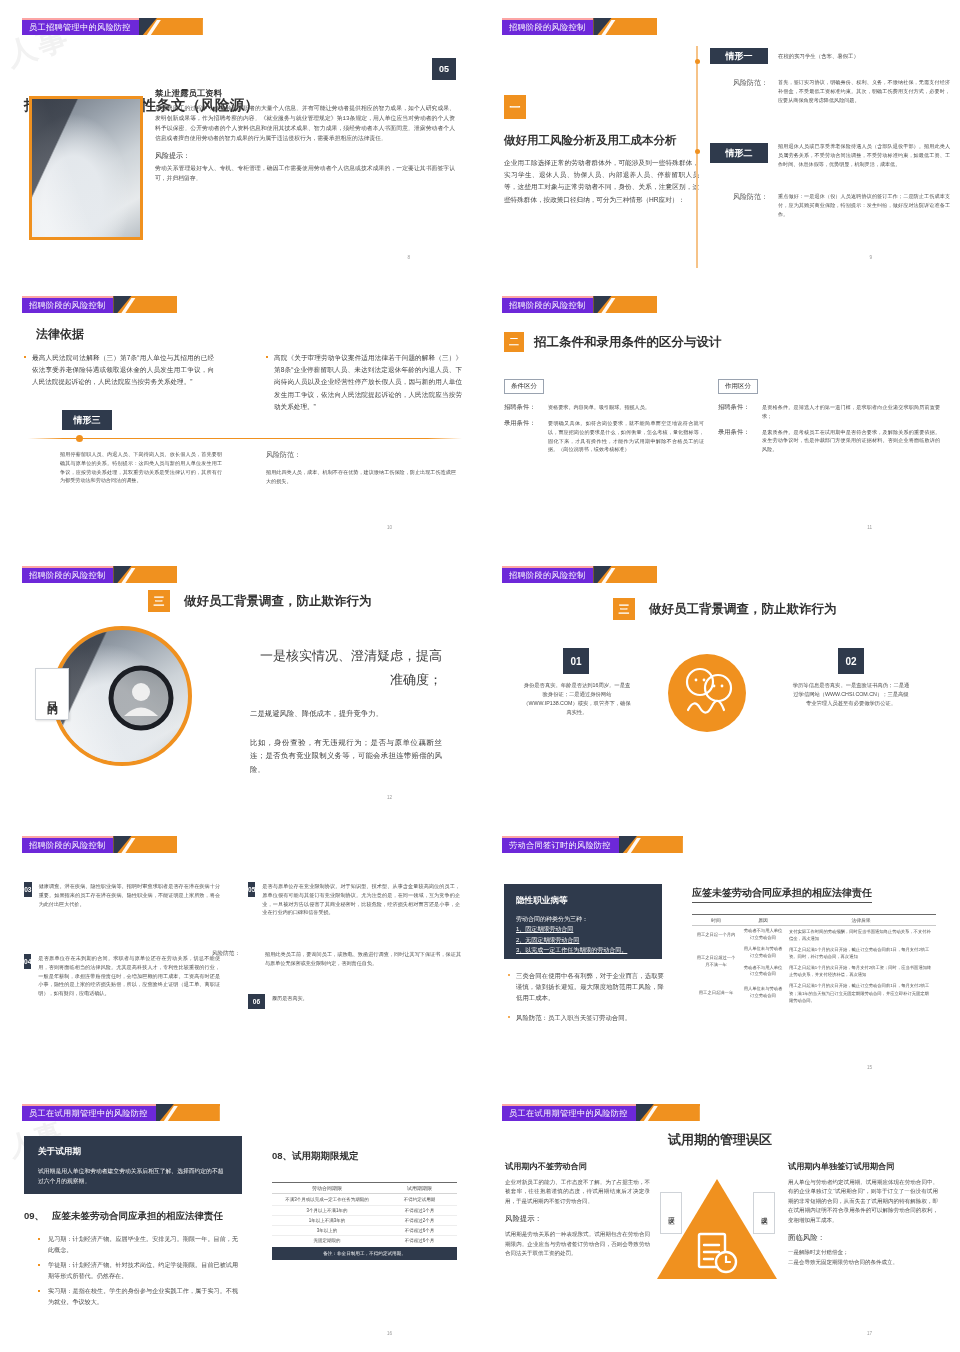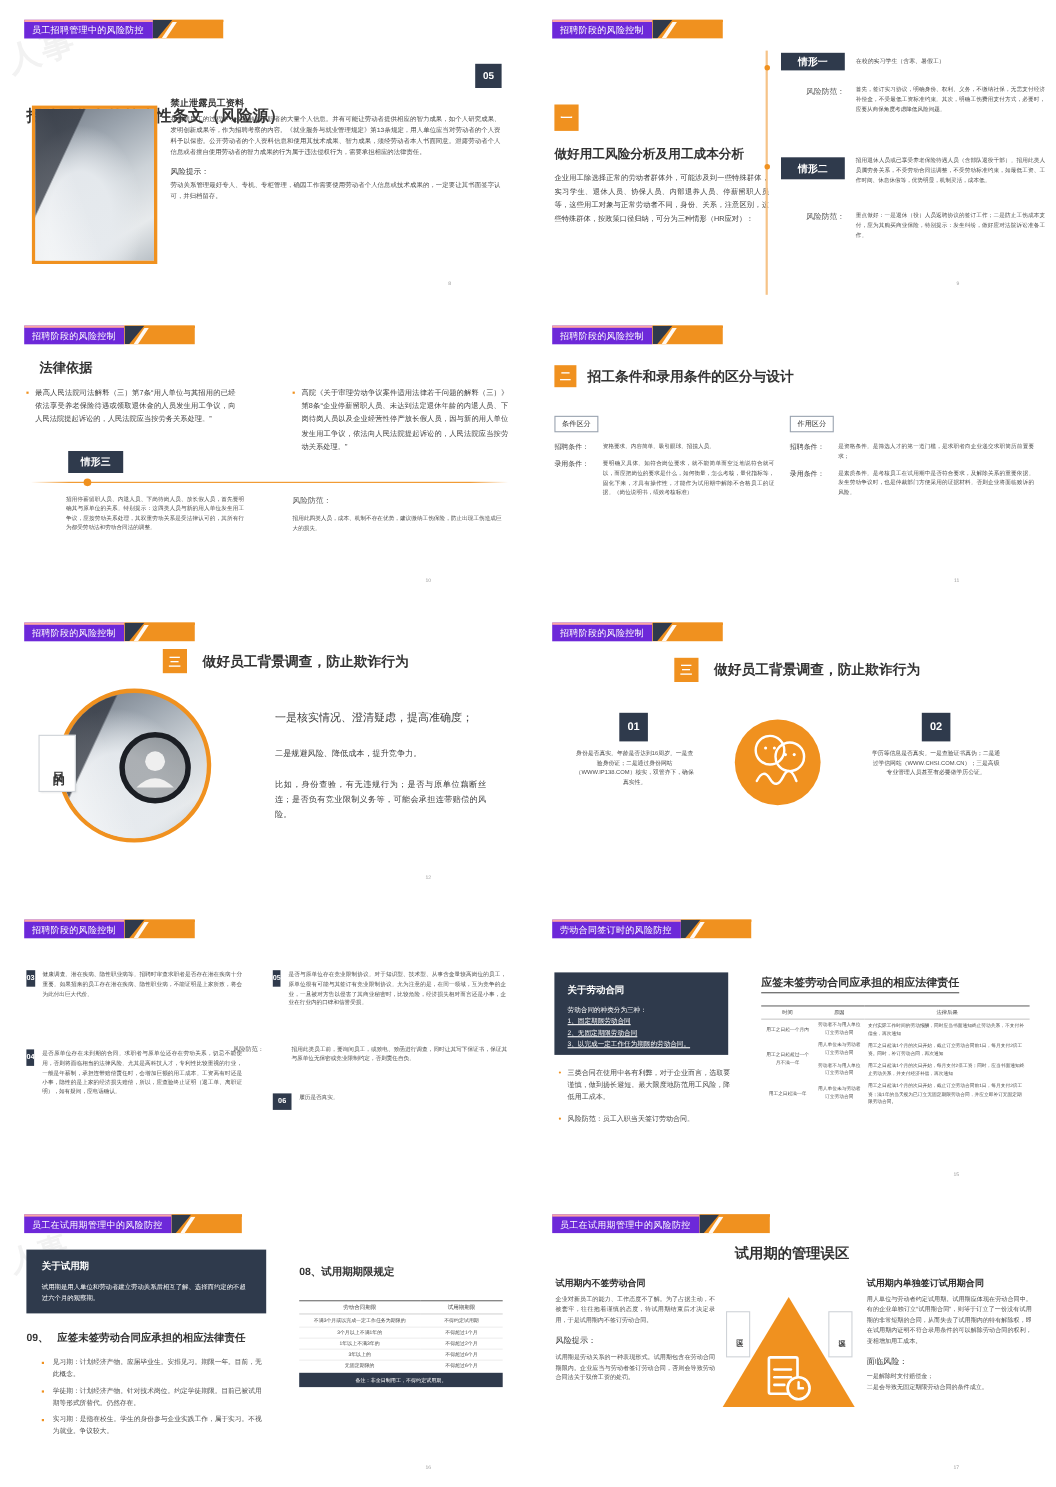--- a/index.html
+++ b/index.html
@@ -256,21 +256,21 @@
       <svg width="140" height="140" viewBox="0 0 140 140" style="position:absolute;inset:0;z-index:2;">
         <circle cx="85" cy="68" r="30" fill="rgba(25,28,34,.28)" stroke="#1b1e24" stroke-width="5"></circle>
         <circle cx="85" cy="62" r="9" fill="#f2f2f2" opacity=".95"></circle>
         <path d="M68 86 q17 -17 34 0 z" fill="#f2f2f2" opacity=".95"></path>
       </svg>
     </div>
     <div style="position:absolute;left:35px;top:120px;width:34px;height:52px;background:#fff;border:1px solid #cfd3d8;box-shadow:1px 1px 2px rgba(0,0,0,.12);display:flex;align-items:center;justify-content:center;z-index:3;">
       <div style="font-size:11px;font-weight:bold;color:#333;writing-mode:vertical-rl;letter-spacing:1px;">目的</div>
     </div>
     <div style="position:absolute;left:250px;top:96px;width:192px;">
-      <div class="body-m" style="font-size:10px;">一是核实情况、澄清疑虑，提高准确度；</div>
+      <div class="body-m" style="font-size:13px;text-align:right;">一是核实情况、澄清疑虑，提高准确度；</div>
       <div class="body-m" style="font-size:7.4px;margin-top:15px;">二是规避风险、降低成本，提升竞争力。</div>
       <div class="body-m" style="font-size:7.4px;margin-top:15px;text-align:justify;">比如，身份查验，有无违规行为；是否与原单位藕断丝连；是否负有竞业限制义务等，可能会承担连带赔偿的风险。</div>
     </div>
     <div class="pagenum" style="right:88px;bottom:18px;">12</div>
   </div>
 
   <div class="slide">
     <div class="banner">
       <div class="tab">招聘阶段的风险控制</div>
       <div class="wedge">
@@ -334,21 +334,21 @@
   <div class="slide">
     <div class="banner">
       <div class="tab">劳动合同签订时的风险防控</div>
       <div class="wedge">
           <div class="wedge-clip"></div>
           <div class="wedge-dark"></div>
           <div class="wedge-slash"></div>
         </div>
     </div>
     <div class="darkcard" style="position:absolute;left:24px;top:66px;width:158px;height:75px;padding:11px 12px;">
-      <div style="font-size:8.6px;font-weight:bold;margin-bottom:7px;">关于劳动合同</div>
+      <div style="font-size:8.6px;font-weight:bold;margin-bottom:7px;">隐性职业病等</div>
       <div style="font-size:6px;line-height:1.7;">劳动合同的种类分为三种：</div>
       <div style="font-size:6px;line-height:1.75;text-decoration:underline;text-underline-offset:1px;">1、固定期限劳动合同</div>
       <div style="font-size:6px;line-height:1.75;text-decoration:underline;text-underline-offset:1px;">2、无固定期限劳动合同</div>
       <div style="font-size:6px;line-height:1.75;text-decoration:underline;text-underline-offset:1px;">3、以完成一定工作任为期限的劳动合同。</div>
     </div>
     <div class="row" style="position:absolute;left:28px;top:152px;width:156px;">
       <div class="bullet-dot"></div>
       <div class="body-s" style="margin-left:6px;text-align:justify;font-size:6.4px;">三类合同在使用中各有利弊，对于企业而言，选取要谨慎，做到扬长避短。最大限度地防范用工风险，降低用工成本。</div>
     </div>
     <div class="row" style="position:absolute;left:28px;top:194px;width:156px;">

